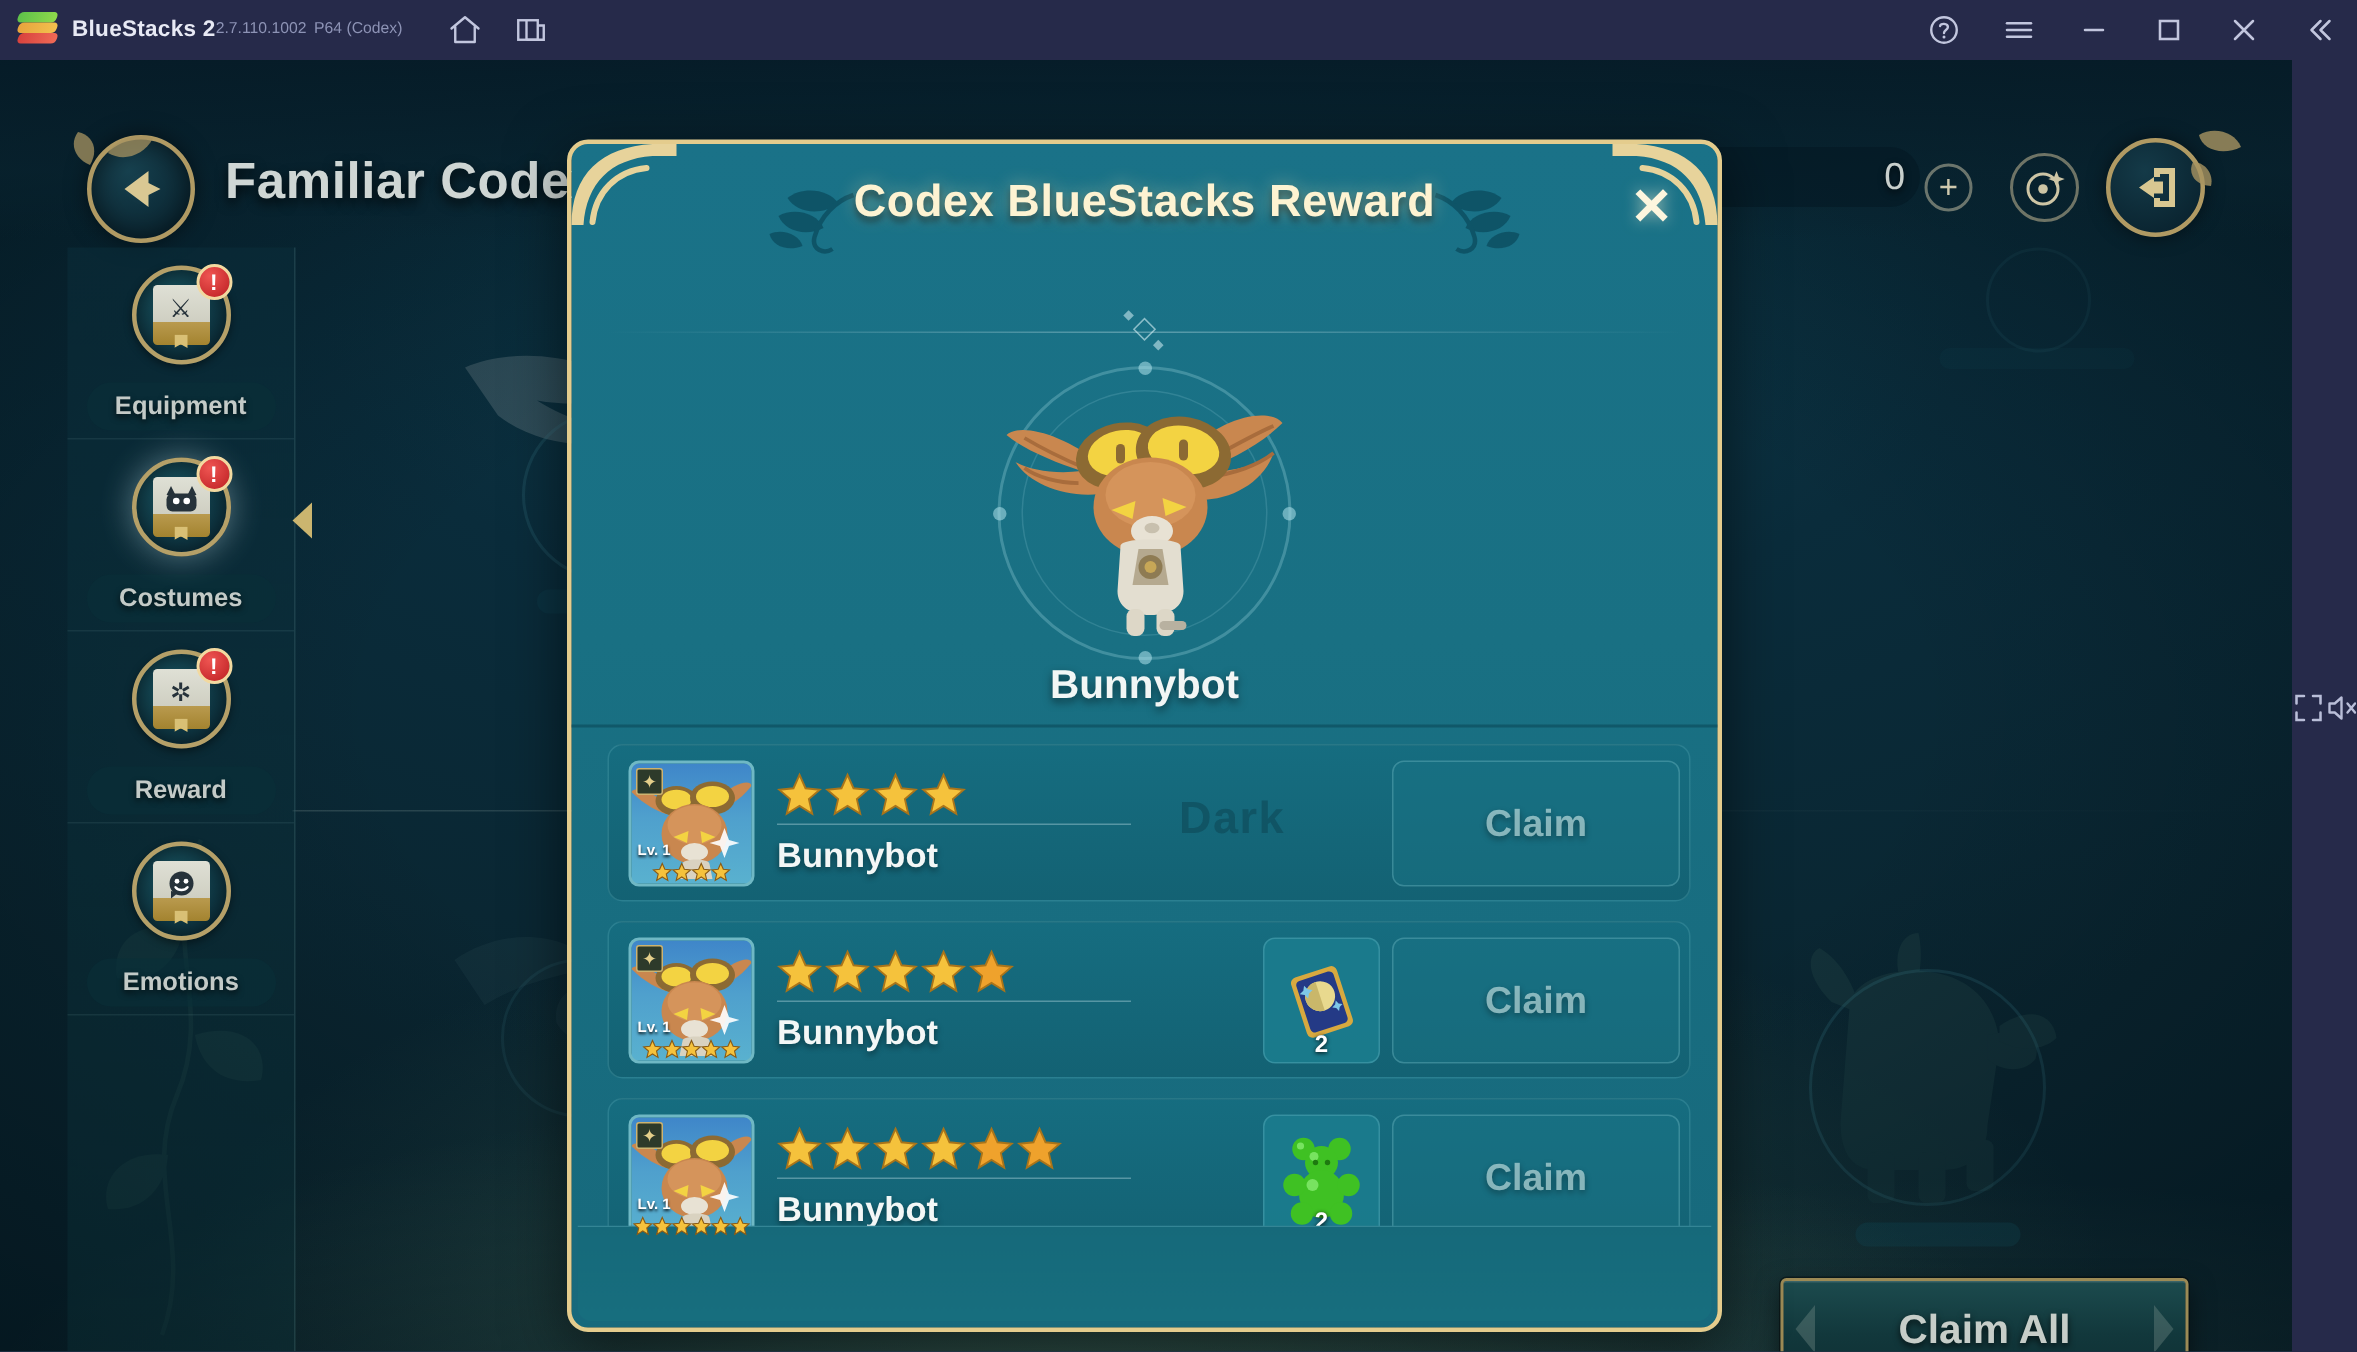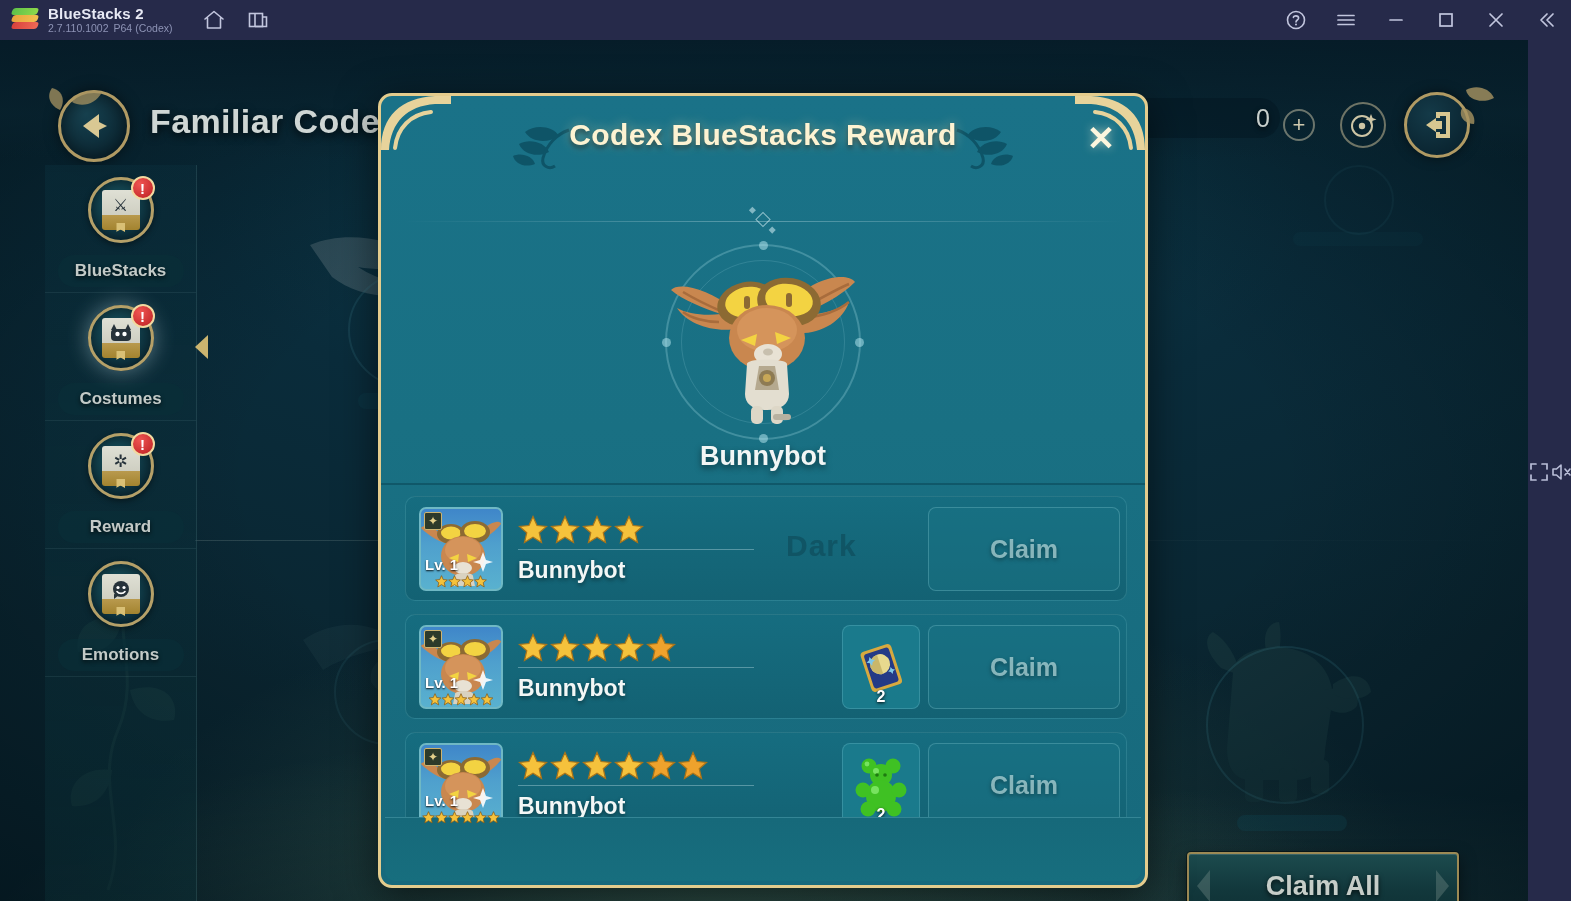--- a/index.html
+++ b/index.html
@@ -18,21 +18,21 @@
     z-index: 50;
   }
   .bs-logo {
     width: 26px; height: 24px; margin-left: 12px; margin-right: 10px;
     position: relative;
   }
   .bs-logo i { position: absolute; left: 0; width: 26px; height: 7px; border-radius: 3px; display: block; }
   .bs-logo i:nth-child(1) { top: 0px;  background: linear-gradient(90deg,#5ec14a,#8fd94b); transform: skewX(-20deg); }
   .bs-logo i:nth-child(2) { top: 7px;  background: linear-gradient(90deg,#e8a33d,#f2c14e); transform: skewX(-20deg); }
   .bs-logo i:nth-child(3) { top: 14px; background: linear-gradient(90deg,#d8413d,#ef6a56); transform: skewX(-20deg); }
-  .bs-titles { display: flex; flex-direction: column; line-height: 1.05; }
+  .bs-titles { display: flex; line-height: 1.05; }
   .bs-name { color: #e7e9f4; font-size: 15px; font-weight: bold; letter-spacing: .2px; }
   .bs-ver { color: #8d93b5; font-size: 10.5px; margin-top: 2px; }
   .bs-ver span { margin-right: 5px; }
   .bs-tb-icons { display: flex; align-items: center; margin-left: 22px; gap: 14px; }
   .tb-ico { width: 30px; height: 30px; display: flex; align-items: center; justify-content: center;
             color: #c2c6de; cursor: pointer; }
   .tb-ico svg { display: block; }
   .bs-right { position: absolute; right: 8px; top: 0; height: 40px; display: flex; align-items: center; gap: 16px; }
   .bs-right .tb-ico { width: 34px; height: 34px; }
 
@@ -271,21 +271,21 @@
     overflow: hidden; border: 2px solid #6fb8c4;
     background: linear-gradient(180deg,#3f86c9 0%, #4fa0cd 45%, #59b1cf 100%);
   }
   .portrait .rune {
     position: absolute; left: 3px; top: 3px; width: 18px; height: 18px;
     background: #2d3a2a; border: 1px solid #cdb36f; border-radius: 2px;
     display: flex; align-items: center; justify-content: center; color: #e4cf8a; font-size: 12px;
     z-index: 3;
   }
   .portrait .lvl {
-    position: absolute; left: 4px; bottom: 16px; color: #fff; font-size: 15px; font-weight: bold;
+    position: absolute; left: 4px; bottom: 16px; color: #fff; font-size: 10px; font-weight: bold;
     text-shadow: 0 1px 2px rgba(0,0,0,.9); z-index: 3;
   }
   .portrait .mini-stars {
     position: absolute; left: 50%; transform: translateX(-50%); bottom: 1px;
     display: flex; gap: 0px; z-index: 3;
   }
   .portrait .bunny { position: absolute; left: 50%; top: 5px; transform: translateX(-50%); }
   .row-stars { position: absolute; left: 112px; top: 18px; display: flex; gap: 2px; }
   .row-line {
     position: absolute; left: 112px; top: 52px; width: 236px; height: 1px;
@@ -455,21 +455,21 @@
 
     <div class="leftnav">
 
       <div class="nav-item">
         <div class="nav-icon">
           <div class="book">
               <span class="glyph">⚔</span>
             </div>
           <div class="badge">!</div>
         </div>
-        <div class="nav-label">BlueStacks</div>
+        <div class="nav-label">Equipment</div>
       </div>
 
       <div class="nav-item active">
         <div class="nav-icon">
           <div class="book">
             <svg width="24" height="20" viewBox="0 0 24 20" style="margin-bottom:9px">
               <path d="M2 6 L5 0 L8 6 Z M22 6 L19 0 L16 6 Z" fill="#26323a"></path>
               <rect x="2" y="5" width="20" height="12" rx="4" fill="#26323a"></rect>
               <circle cx="8.5" cy="10" r="2.2" fill="#fff"></circle>
               <circle cx="15.5" cy="10" r="2.2" fill="#fff"></circle>

